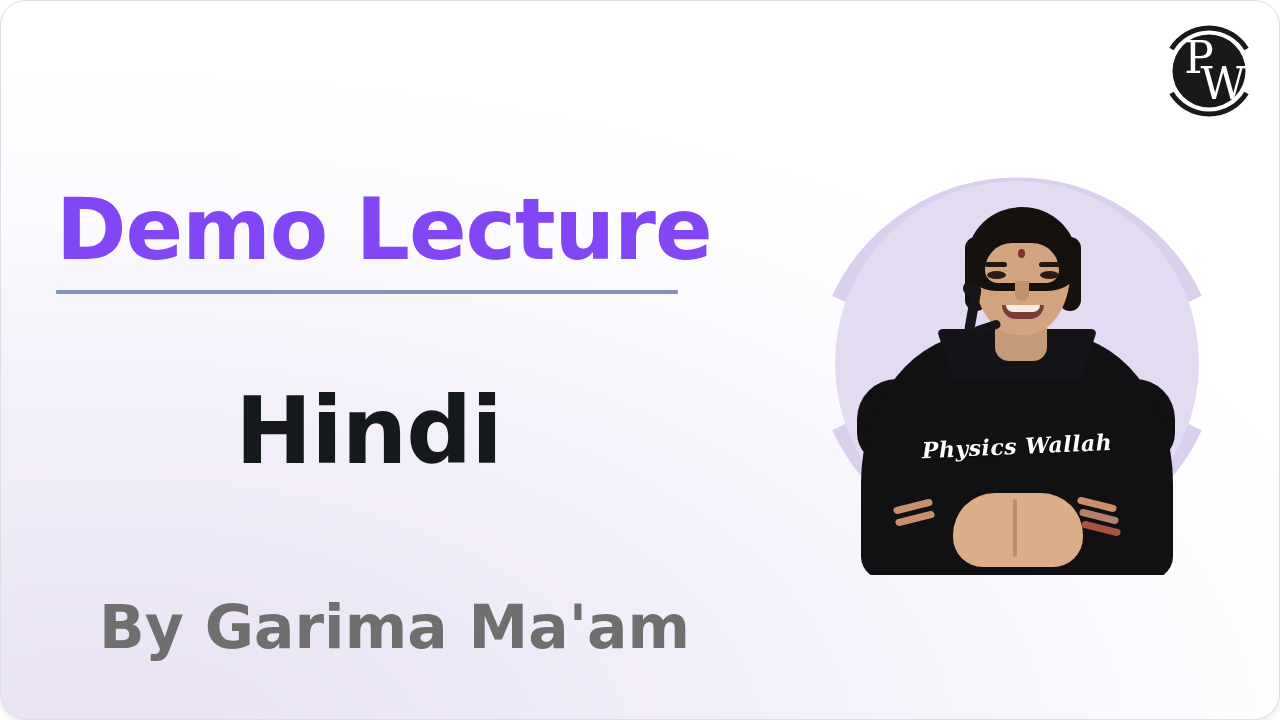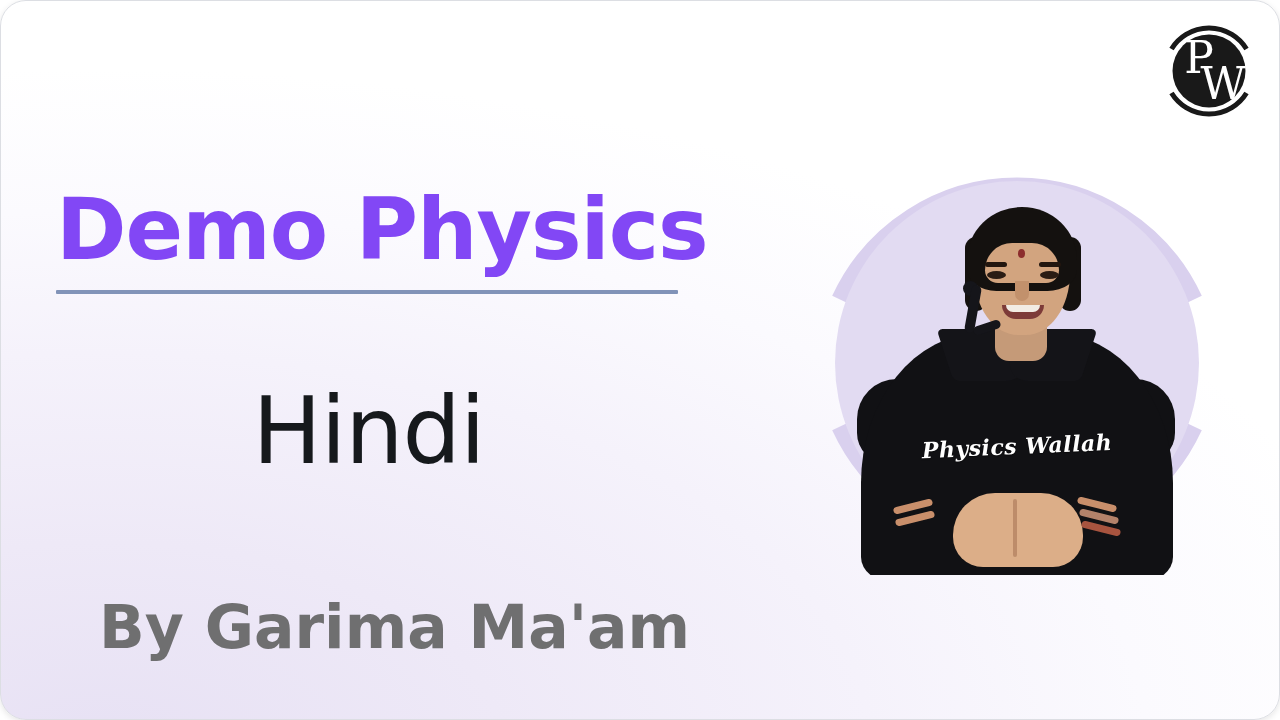--- a/index.html
+++ b/index.html
@@ -65,21 +65,21 @@
 
   .subject {
     position: absolute;
     left: 55px;
     top: 385px;
     width: 625px;
     margin: 0;
     text-align: center;
     font-size: 92px;
     line-height: 1.0;
-    font-weight: 400;
+    font-weight: 700;
     letter-spacing: -1px;
     color: #16191c;
   }
 
   .byline {
     position: absolute;
     left: 98px;
     top: 596px;
     margin: 0;
     font-size: 60px;
@@ -362,21 +362,21 @@
       <path d="M 18.5 78 A 44 44 0 0 0 93.5 78" fill="none" stroke="#191919" stroke-width="5" stroke-linecap="butt"></path>
 
       <circle cx="56" cy="56" r="36.5" fill="#191919"></circle>
 
       <text x="46" y="58" font-family="DejaVu Serif, Liberation Serif, serif" font-size="44" fill="#ffffff" text-anchor="middle">P</text>
       <text x="70" y="84" font-family="DejaVu Serif, Liberation Serif, serif" font-size="44" fill="#ffffff" text-anchor="middle">W</text>
     </svg>
   </div>
 
   <div class="headline-wrap">
-    <h1 class="headline">Demo Physics</h1>
+    <h1 class="headline">Demo Lecture</h1>
     <div class="headline-rule"></div>
   </div>
 
   <h2 class="subject">Hindi</h2>
 
   <p class="byline">By Garima Ma'am</p>
 
   <div class="instructor">
 
     <div class="instructor-ring">

